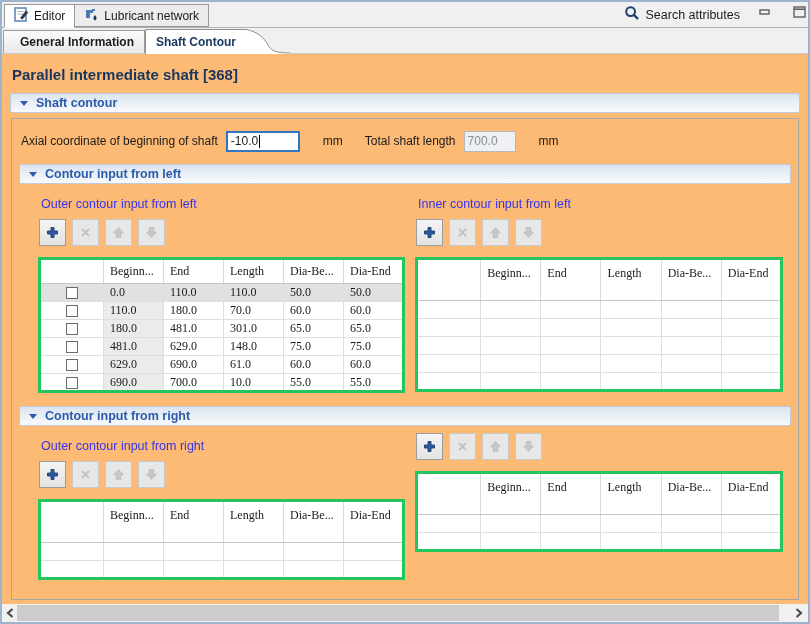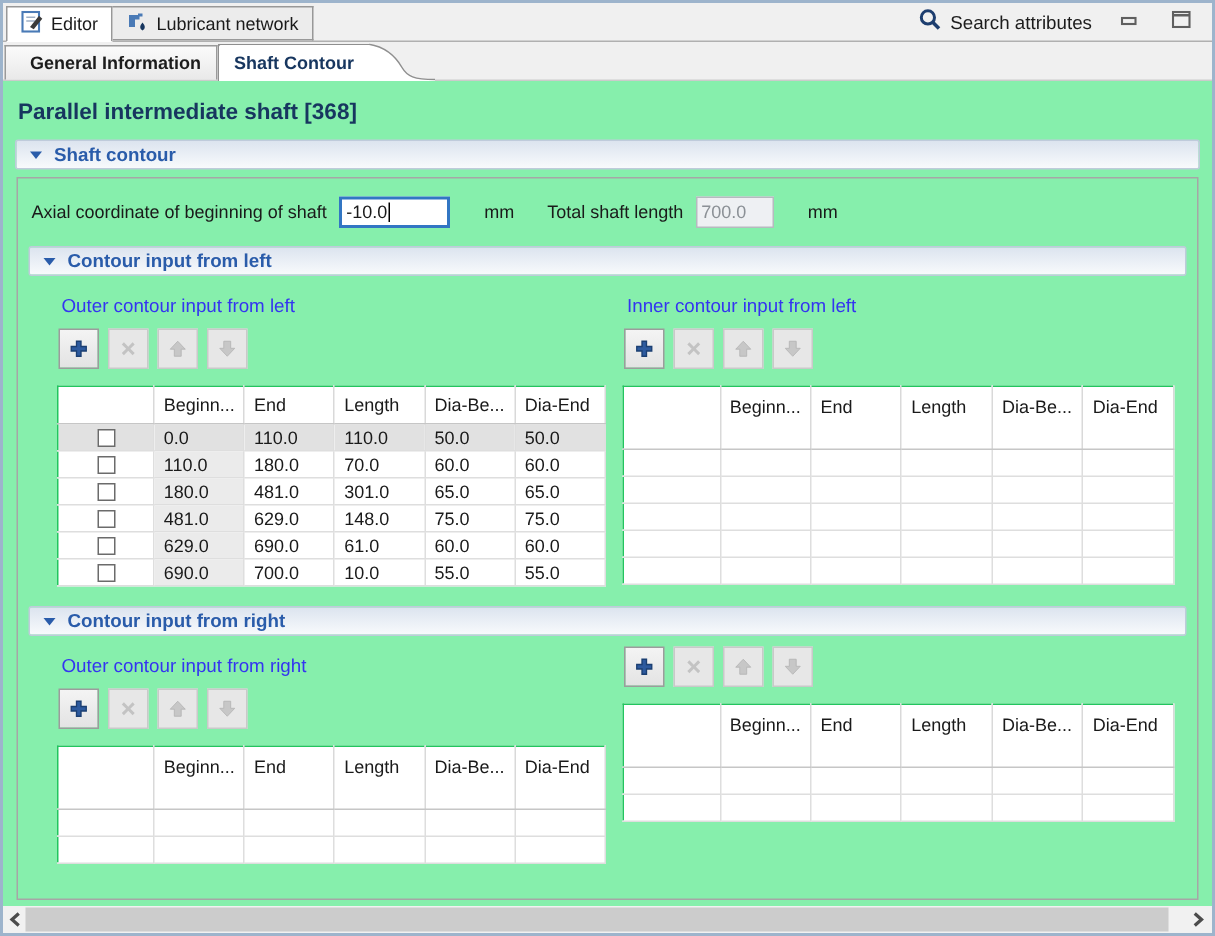--- a/index.html
+++ b/index.html
@@ -11,31 +11,31 @@
     display:flex;flex-direction:column;
     font-family:"Liberation Sans",sans-serif;
     font-size:12px;color:#1a1a1a;
     position:relative;overflow:hidden;
   }
   
   .view-tabbar{height:26px;background:#f0f0f0;border-bottom:1px solid #b0b0b0;display:flex;align-items:flex-end;flex:0 0 auto;padding-left:2px;}
   .view-tab{display:flex;align-items:center;gap:5px;padding:0 9px;height:23px;border:1px solid #989898;background:#ececec;}
   .view-tab.active{background:#ffffff;height:24px;border-bottom:1px solid #ffffff;margin-bottom:-1px;z-index:2;}
   .view-tab + .view-tab{border-left:none;}
-  .topbar-right{margin-left:auto;display:flex;align-items:center;gap:16px;padding-right:12px;align-self:center;}
+  .topbar-right{margin-left:auto;display:flex;align-items:flex-start;gap:16px;align-self:center;}
   .search-box{display:flex;align-items:center;gap:6px;font-size:12.5px;color:#1c1c1c;}
   .winbtn{width:18px;height:16px;display:flex;align-items:center;justify-content:center;}
   
   .ctab-bar{height:26px;background:#f0f0f0;border-bottom:1px solid #cbcbcb;display:flex;align-items:flex-end;flex:0 0 auto;padding-left:1px;}
   .ctab{display:flex;align-items:center;padding:0 10px;font-weight:bold;white-space:nowrap;}
   .ctab.inactive{height:23px;background:linear-gradient(#fbfbfb,#e9e9e9);border:1px solid #9a9a9a;border-bottom:none;color:#1c1c1c;padding-left:16px;}
   .ctab.active{height:25px;background:#ffffff;border:1px solid #8f8f8f;border-bottom:none;border-right:none;color:#17365f;margin-bottom:-1px;z-index:2;border-top-left-radius:2px;}
   .swoosh{align-self:flex-end;margin-bottom:-1px;z-index:2;display:block;}
   
-  .content{flex:1;background:#86efac;display:flex;flex-direction:column;min-height:0;overflow:hidden;}
+  .content{flex:1;background:#fdba74;display:flex;flex-direction:column;min-height:0;overflow:hidden;}
   .page-title{margin:12px 0 10px 10px;font-size:15px;font-weight:bold;color:#17365f;flex:0 0 auto;}
   .section-band{height:20px;display:flex;align-items:center;gap:8px;padding-left:9px;background:linear-gradient(#dce4ef,#f8fafc);border:1px solid #bfcbdb;border-radius:2px;font-weight:bold;color:#2a5caa;font-size:12.5px;flex:0 0 auto;}
   .band-outer{margin:0 8px;}
   .tri{width:0;height:0;border-left:4px solid transparent;border-right:4px solid transparent;border-top:5px solid #2a5caa;flex:0 0 auto;}
   .groupbox{margin:5px 9px 4px 9px;border:1px solid #a6a6a6;flex:1;display:flex;flex-direction:column;min-height:0;overflow:hidden;}
   .axial-row{display:flex;align-items:center;margin:11px 0 12px 9px;height:22px;flex:0 0 auto;}
   .axial-row .lbl{margin-right:8px;}
   .fld{height:21px;display:flex;align-items:center;background:#fff;padding:0 3px;}
   .fld.focused{border:2px solid #3276c3;width:74px;}
   .fld.disabled{border:1px solid #b6babf;background:#eef0f3;color:#8b9096;width:52px;}
@@ -44,21 +44,21 @@
   .gap-mid{width:22px;}
   .inner-band{margin:0 7px 0 7px;}
   .cols{display:flex;flex:0 0 auto;}
   .col-left{margin-left:26px;width:366px;}
   .col-right{margin-left:11px;width:368px;}
   .sub-label{color:#3434f0;font-size:12.5px;margin:13px 0 0 3px;height:15px;}
   .toolbar{display:flex;gap:6px;margin:7px 0 0 1px;}
   .tbtn{width:27px;height:27px;display:flex;align-items:center;justify-content:center;background:linear-gradient(#f4f4f4,#e3e3e3);border:1px solid #9c9c9c;}
   .tbtn.disabled{background:#e7e7e7;border-color:#c9c9c9;}
   
-  table.grid{border-collapse:collapse;table-layout:fixed;width:100%;margin-top:11px;background:#fff;border:1px solid #22c55e;}
+  table.grid{border-collapse:collapse;table-layout:fixed;width:100%;margin-top:11px;background:#fff;border:3px solid #22c55e;font-family:Liberation Serif, serif;}
   table.grid th{height:25px;text-align:left;padding:0 6px;border-right:1px solid #d9d9d9;border-bottom:1px solid #c6c6c6;font-weight:normal;color:#1a1a1a;overflow:hidden;white-space:nowrap;}
   table.grid th:first-child{width:64px;}
   table.grid th:nth-child(n+2){width:60px;}
   table.grid.tall-header th{height:42px;vertical-align:top;padding-top:6px;}
   table.grid td{height:18px;padding:0 6px;border-right:1px solid #dedede;border-bottom:1px solid #dedede;overflow:hidden;white-space:nowrap;}
   table.grid td.first-col{background:#ebebeb;}
   table.grid tr.selected td{background:#e1e1e1;}
   table.grid td.cb-cell{text-align:center;padding:0;}
   .cb{width:12px;height:12px;border:1px solid #6b6b6b;background:#fff;display:inline-block;vertical-align:middle;}
   

